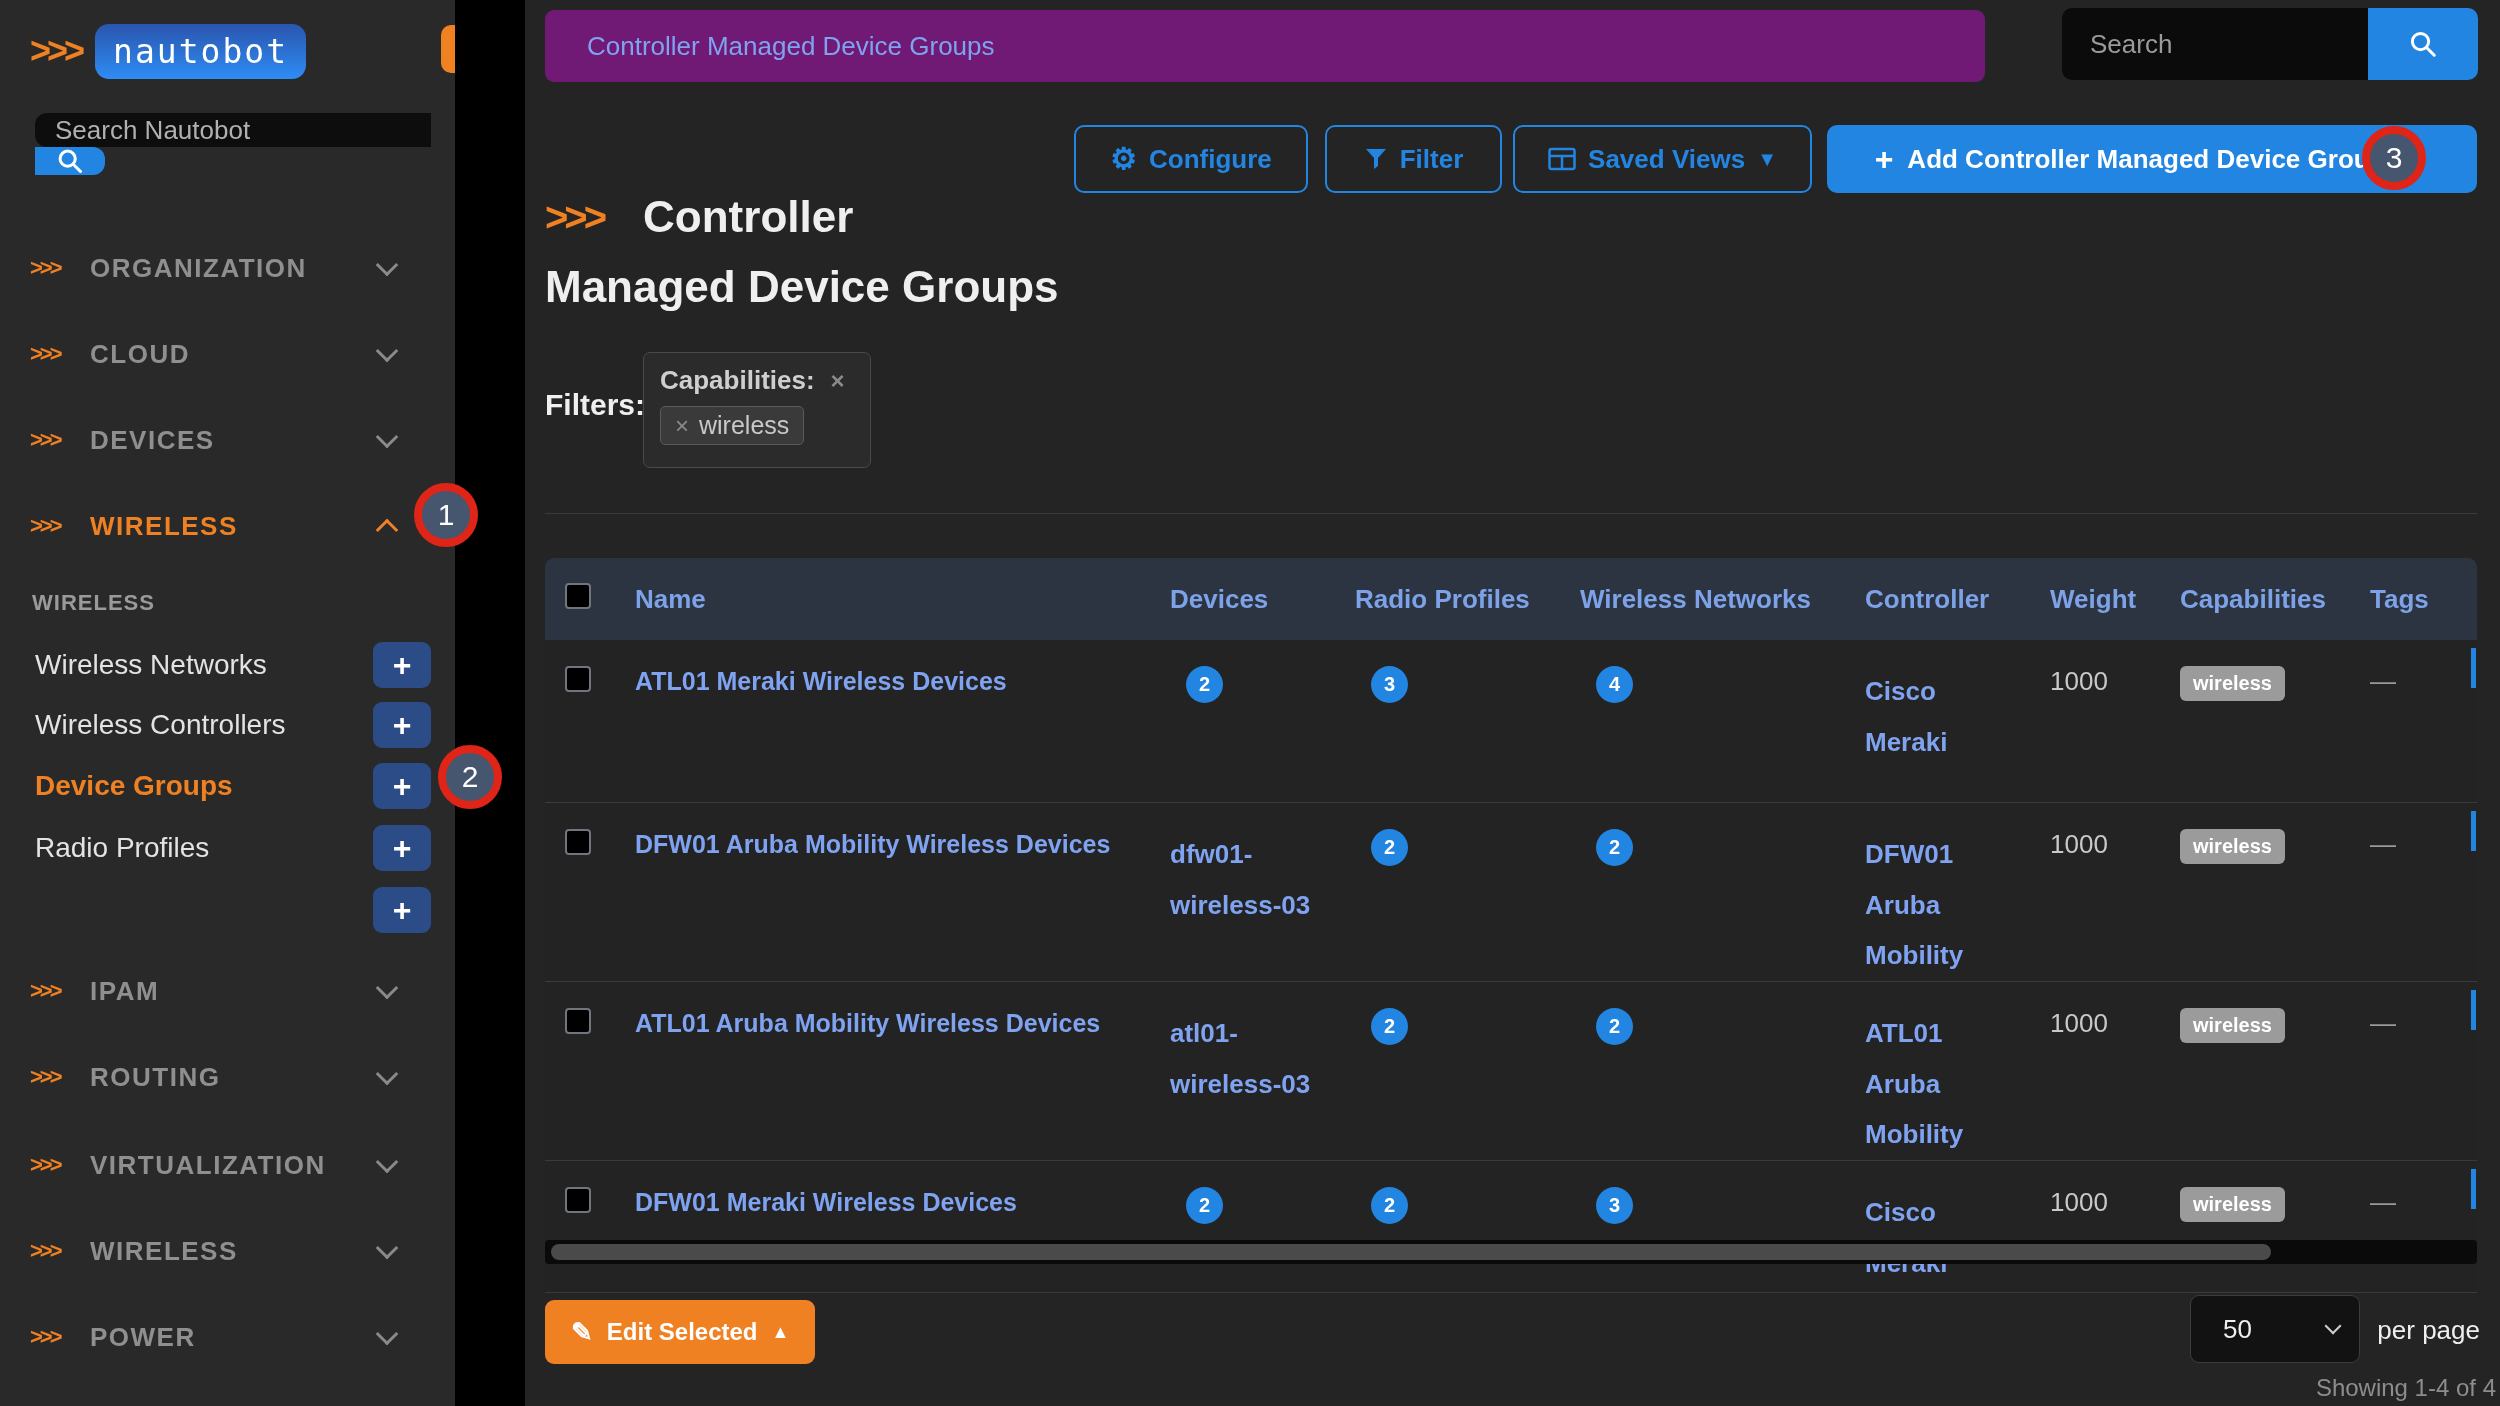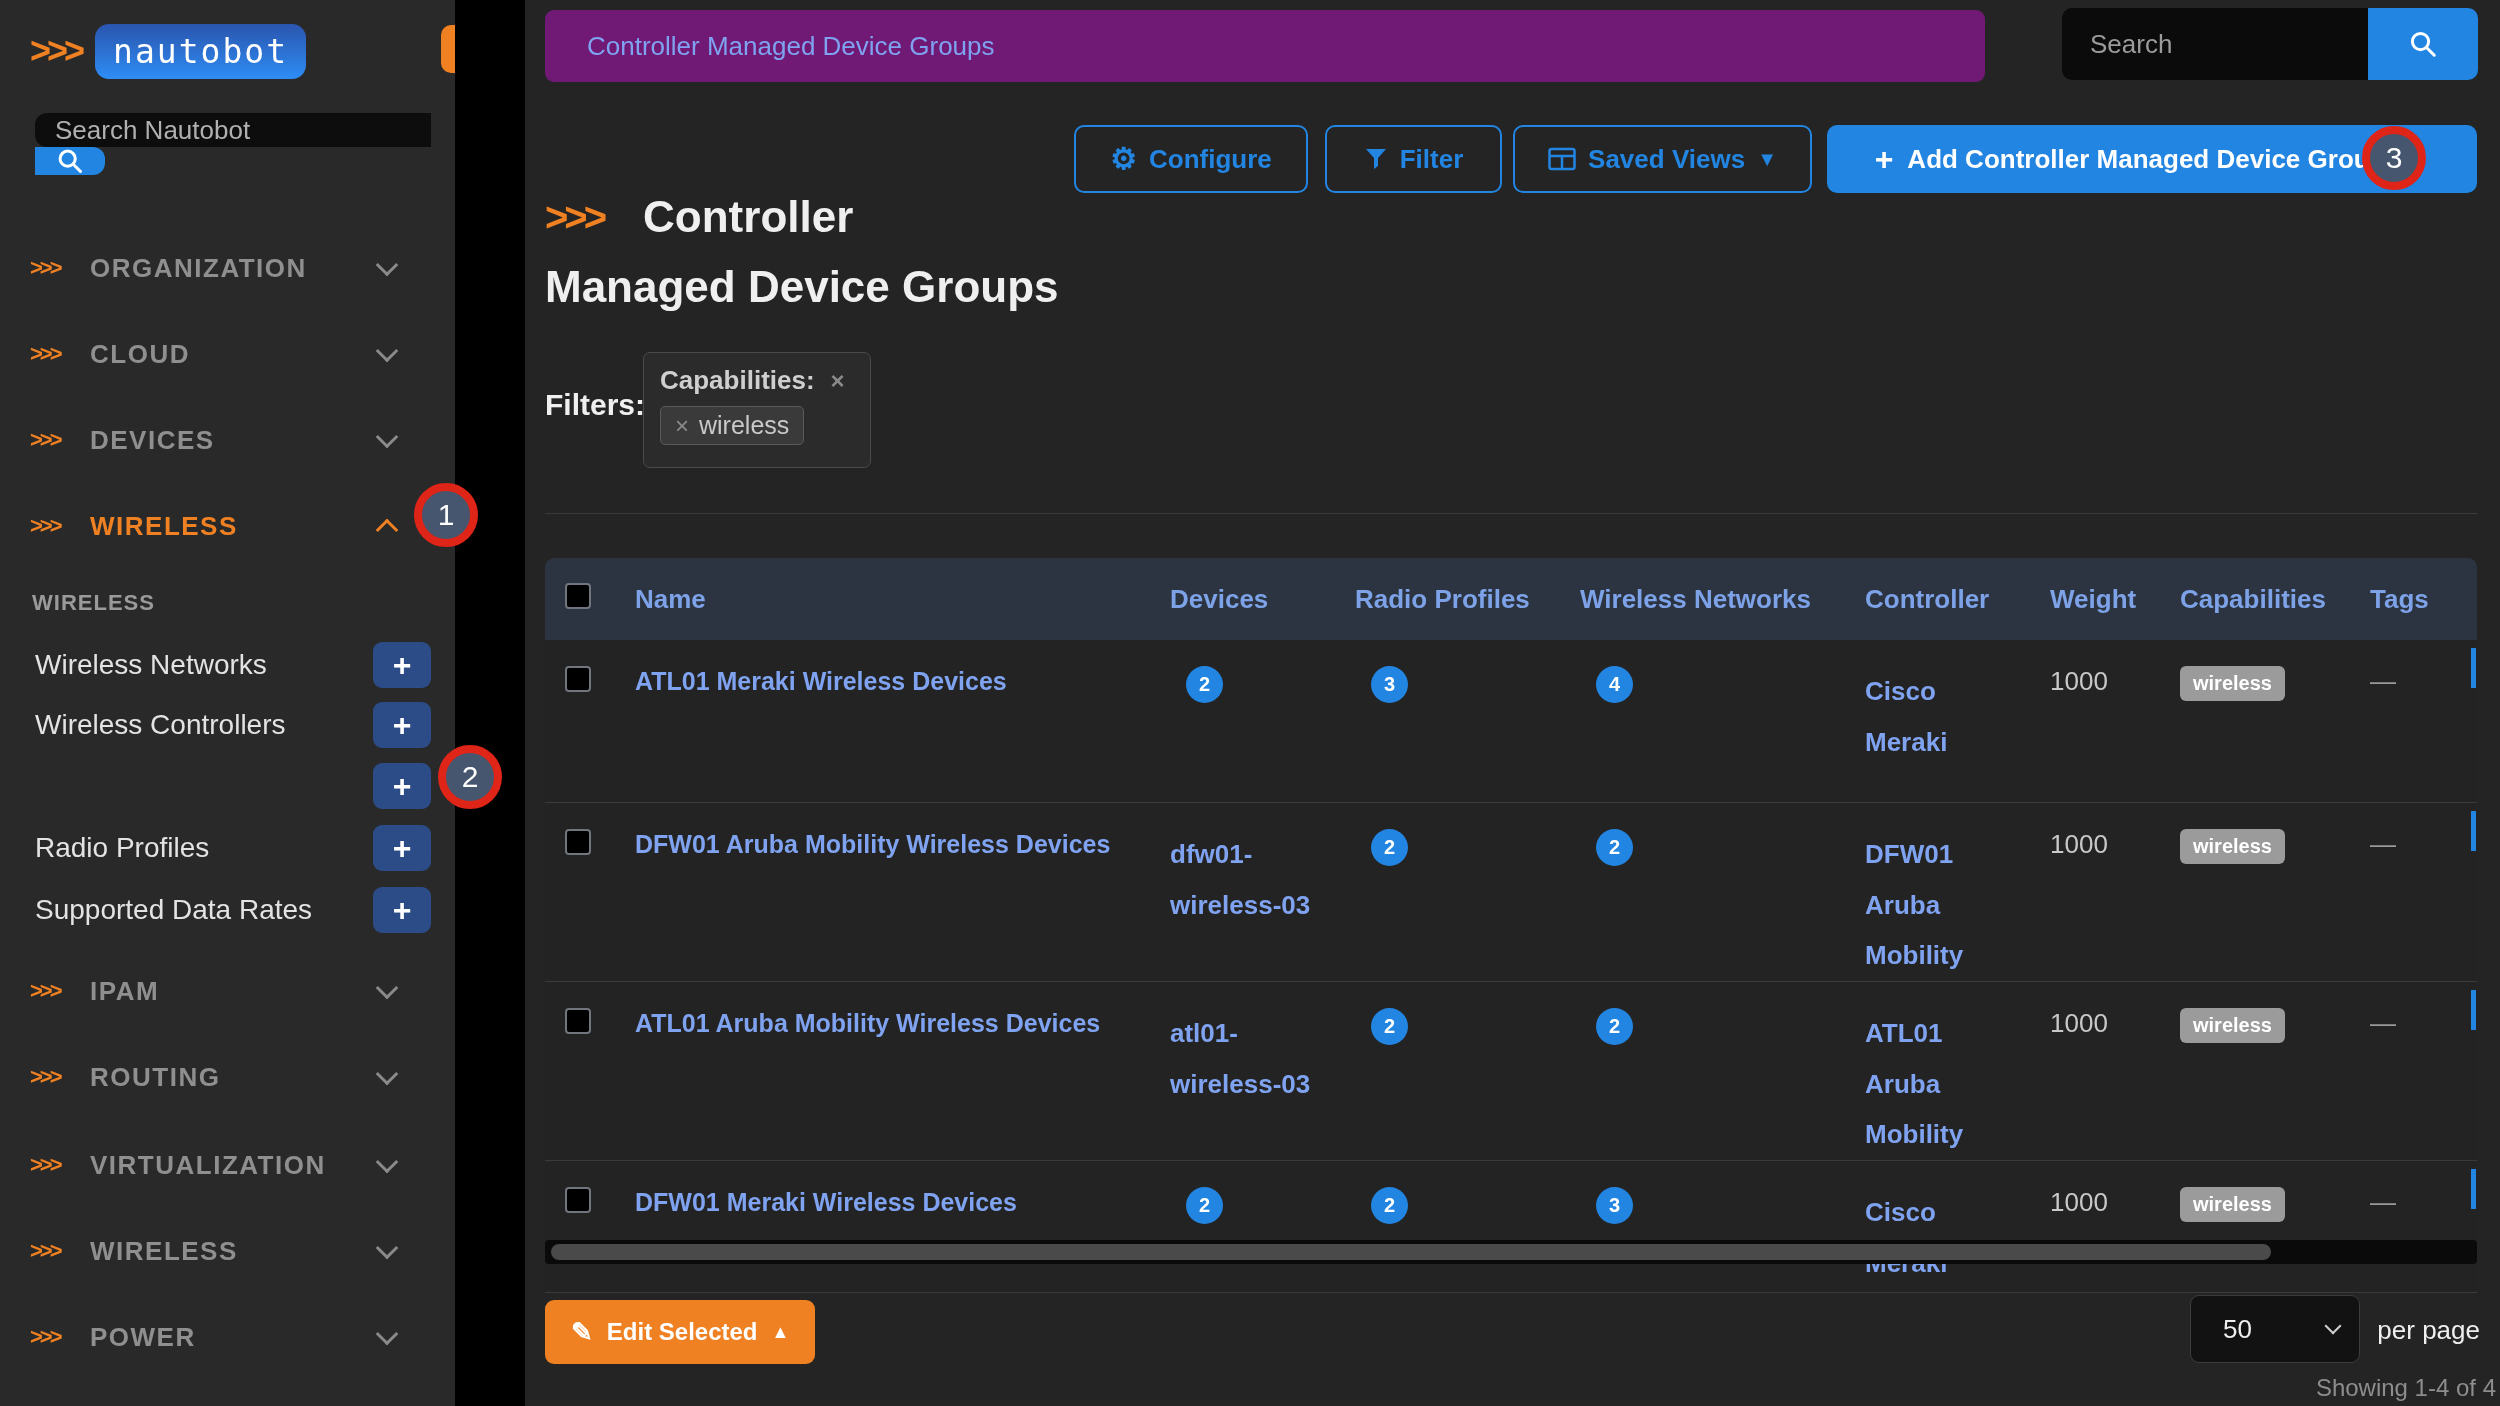--- a/index.html
+++ b/index.html
@@ -180,30 +180,30 @@
   <div class="sb-sub" style="top:642px">
     <span class="slabel">Wireless Networks</span>
   </div>
   <button class="plus-btn" style="top:642px">+</button>
 
   <div class="sb-sub" style="top:702px">
     <span class="slabel">Wireless Controllers</span>
   </div>
   <button class="plus-btn" style="top:702px">+</button>
 
+  <div class="sb-sub active" style="top:763px">
+    <span class="slabel">Device Groups</span>
+  </div>
   <button class="plus-btn" style="top:763px">+</button>
 
   <div class="sb-sub" style="top:825px">
     <span class="slabel">Radio Profiles</span>
   </div>
   <button class="plus-btn" style="top:825px">+</button>
 
-  <div class="sb-sub" style="top:887px">
-    <span class="slabel">Supported Data Rates</span>
-  </div>
   <button class="plus-btn" style="top:887px">+</button>
 
   <div class="sb-group" style="top:969px">
     <span class="gchev">&gt;&gt;&gt;</span>
     <span class="glabel">IPAM</span>
     <span class="chev-down"></span>
   </div>
   <div class="sb-group" style="top:1055px">
     <span class="gchev">&gt;&gt;&gt;</span>
     <span class="glabel">ROUTING</span>

